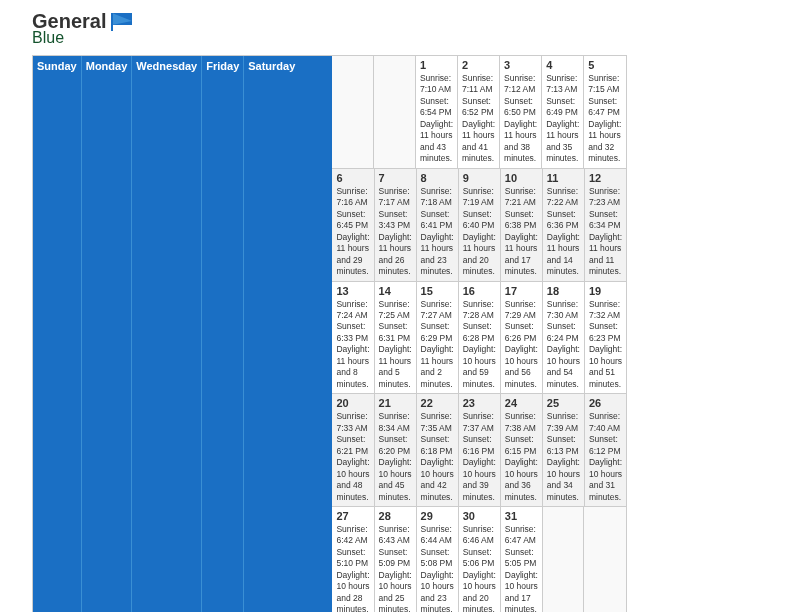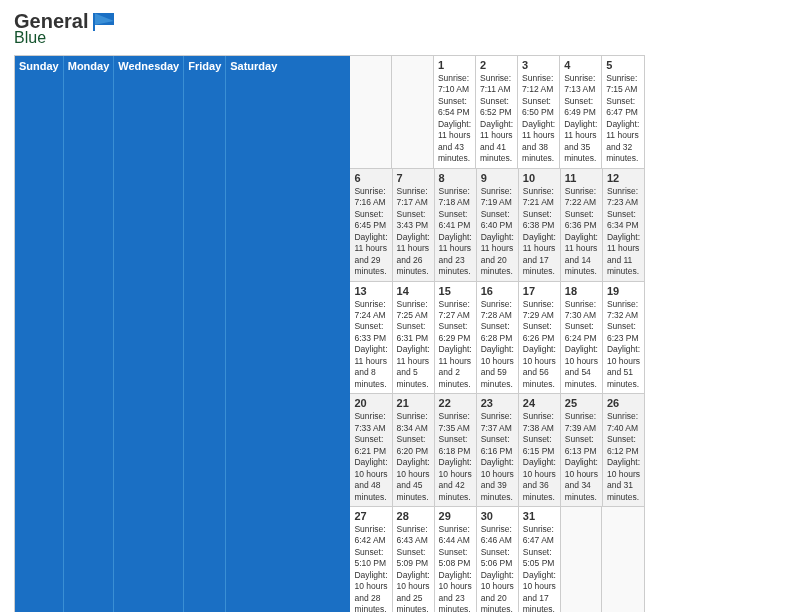--- a/index.html
+++ b/index.html
@@ -6,21 +6,21 @@
     body {
       font-family: Arial, sans-serif;
       background: #fff;
       width: 792px;
       height: 612px;
       overflow: hidden;
     }
     .page {
       width: 659px;
       height: 612px;
-      padding: 10px 14px;
+      padding: 10px 32px;
       display: flex;
       flex-direction: column;
     }
     .header {
       display: flex;
       justify-content: space-between;
       align-items: flex-start;
       margin-bottom: 8px;
     }
     .logo {

